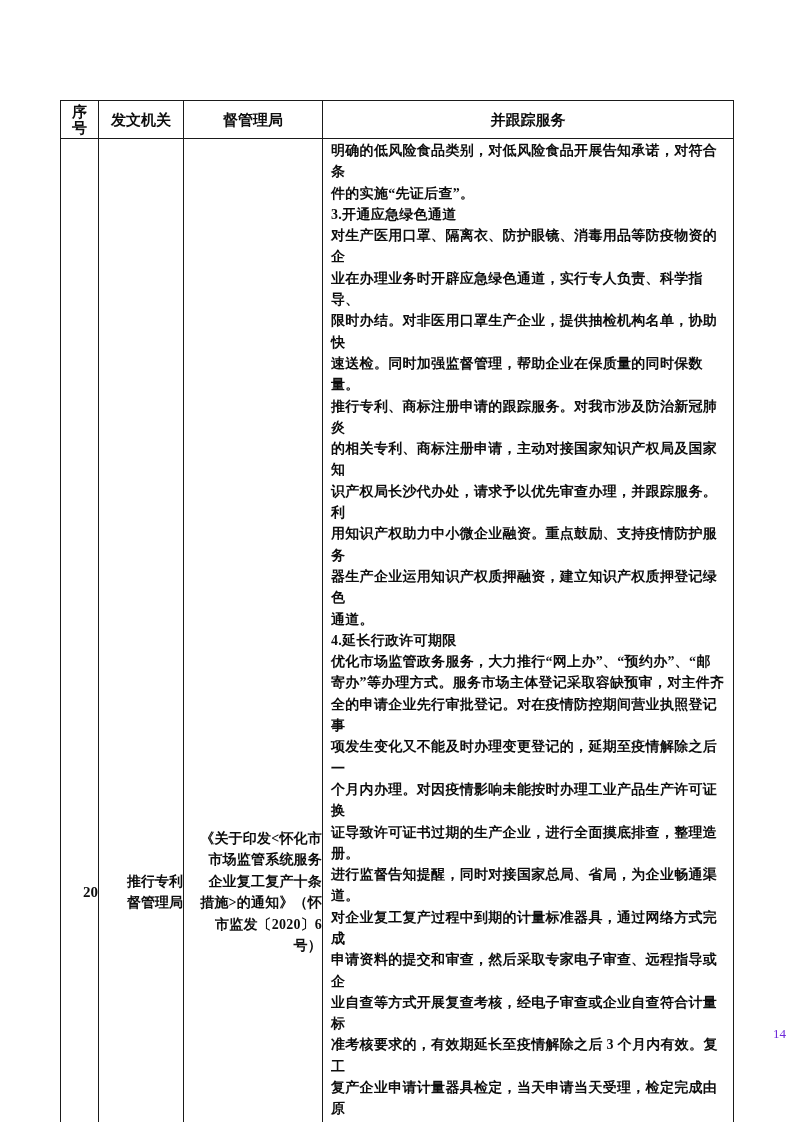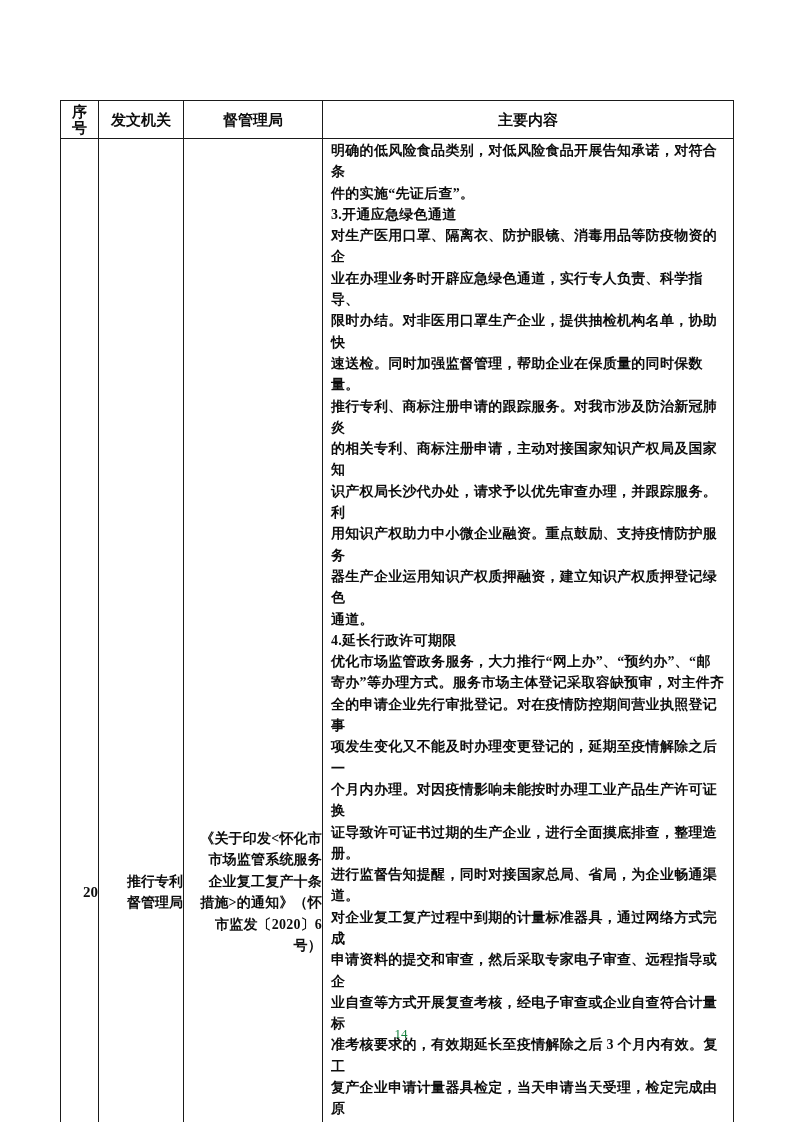--- a/index.html
+++ b/index.html
@@ -49,44 +49,44 @@
     line-height: 21.3px;
     letter-spacing: 0.3px;
     white-space: pre-line;
     padding: 1px 3px 0 8px;
     height: 875px;
   }
   .page-number {
     position: absolute;
     left: 16px; right: 7px;
     top: 1026px;
-    text-align: center;
+    text-align: right;
     font-size: 13px;
-    color: #15803d;
+    color: #6d28d9;
   }
 </style>
 </head>
 <body>
 
 <div>
 
   <table class="doc-table">
     <colgroup>
       <col style="width:38px">
       <col style="width:85px">
       <col style="width:139px">
       <col style="width:411px">
     </colgroup>
     <tbody>
         <tr>
       <th>序
 号</th>
       <th>发文机关</th>
       <th>督管理局</th>
-      <th>主要内容</th>
+      <th>并跟踪服务</th>
     </tr>
     <tr>
       <td class="cell-mid cell-seq">20</td>
       <td class="cell-mid cell-agency">推行专利
 督管理局</td>
       <td class="cell-mid cell-docname">《关于印发&lt;怀化市
 市场监管系统服务
 企业复工复产十条
 措施&gt;的通知》（怀
 市监发〔2020〕6 号）</td>

